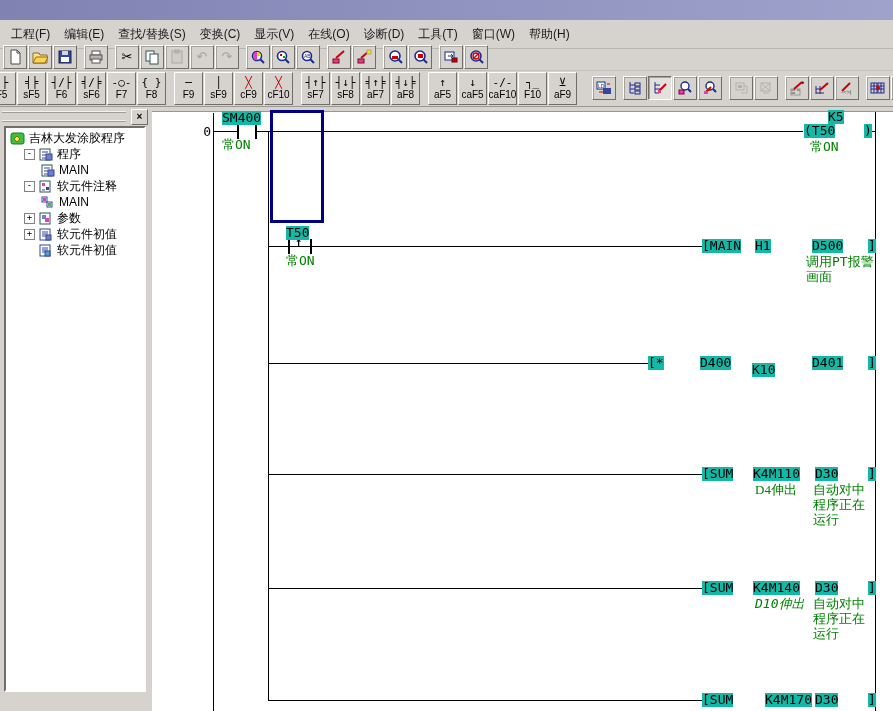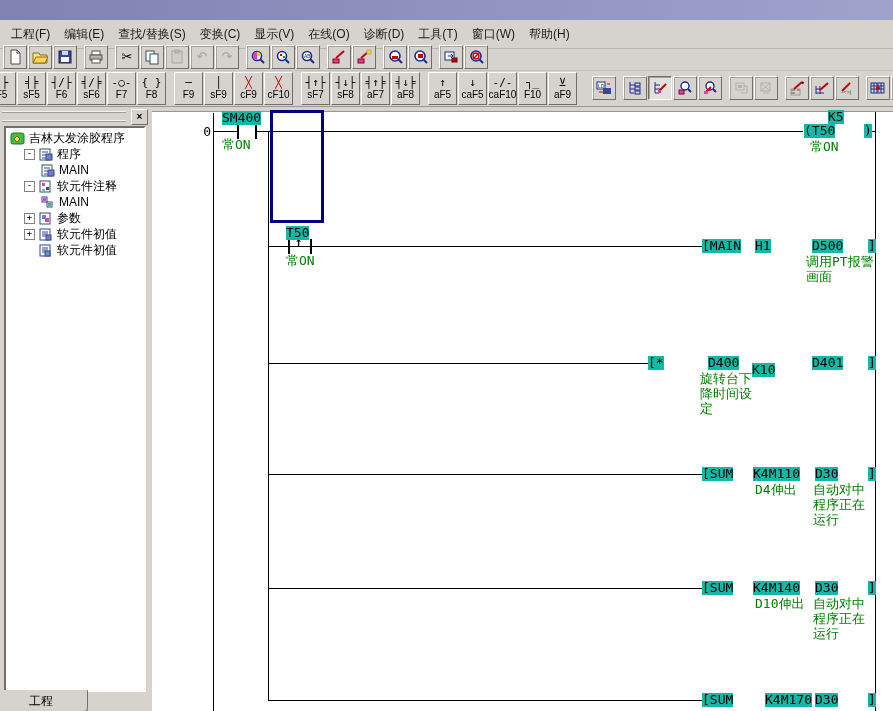--- a/index.html
+++ b/index.html
@@ -463,25 +463,20 @@
       </div>
       <div class="trow ind1">
         <span class="ticon noexp"><svg width="16" height="13">
               <rect x="2" y="1" width="10" height="11" fill="#fff" stroke="#35479c"></rect>
               <path d="M4 4h6M4 6h6M4 8h6" stroke="#35479c"></path>
               <rect x="7" y="7" width="5" height="5" fill="#4f9fd0" stroke="#35479c"></rect>
             </svg></span>
         <span>软元件初值</span>
       </div>
     </div>
-    <div class="tree-tab">
-      <div class="tab">
-          <span>工程</span>
-        </div>
-    </div>
   </div>
 
   <div class="ladder">
     <div class="topstrip"></div>
 
     <div class="vl" style="left:61px;top:6px;height:598px;"></div>
     <div class="vl" style="left:723px;top:5px;height:599px;"></div>
     <div class="vl" style="left:116px;top:24px;height:569px;"></div>
 
     <div class="stepno" style="left:39px;top:17px;width:20px;">0</div>
@@ -509,42 +504,41 @@
     <div class="cmt" style="left:134px;top:146px;">常ON</div>
     <div class="dev" style="left:550px;top:132px;">[MAIN</div>
     <div class="dev" style="left:603px;top:132px;">H1</div>
     <div class="dev" style="left:660px;top:132px;">D500</div>
     <div class="dev" style="left:716px;top:132px;">]</div>
     <div class="cmtblk" style="left:654px;top:147px;width:70px;">调用PT报警画面</div>
 
     <div class="hl" style="left:116px;top:256px;width:382px;"></div>
     <div class="hl" style="left:718px;top:256px;width:5px;"></div>
     <div class="dev" style="left:496px;top:249px;">[*</div>
-    <div class="dev" style="left:548px;top:249px;margin-left:8px;">D400</div>
+    <div class="dev" style="left:548px;top:249px;">D400</div>
     <div class="dev" style="left:600px;top:256px;">K10</div>
     <div class="dev" style="left:660px;top:249px;">D401</div>
     <div class="dev" style="left:716px;top:249px;">]</div>
-    <div class="cmtblk" style="left:548px;top:264px;width:58px;">旋转台下降时间设定</div>
 
     <div class="hl" style="left:116px;top:367px;width:436px;"></div>
     <div class="hl" style="left:718px;top:367px;width:5px;"></div>
     <div class="dev" style="left:550px;top:360px;">[SUM</div>
     <div class="dev" style="left:601px;top:360px;">K4M110</div>
     <div class="dev" style="left:663px;top:360px;">D30</div>
     <div class="dev" style="left:716px;top:360px;">]</div>
-    <div class="cmtblk" style="left:603px;top:375px;width:62px;">D4伸出</div>
+    <div class="cmtblk" style="left:603px;top:375px;width:62px;font-family:Liberation Serif, serif;">D4伸出</div>
     <div class="cmtblk" style="left:661px;top:375px;width:58px;">自动对中程序正在运行</div>
 
     <div class="hl" style="left:116px;top:481px;width:436px;"></div>
     <div class="hl" style="left:718px;top:481px;width:5px;"></div>
     <div class="dev" style="left:550px;top:474px;">[SUM</div>
     <div class="dev" style="left:601px;top:474px;">K4M140</div>
     <div class="dev" style="left:663px;top:474px;">D30</div>
     <div class="dev" style="left:716px;top:474px;">]</div>
-    <div class="cmtblk" style="left:603px;top:489px;width:68px;">D10伸出</div>
+    <div class="cmtblk" style="left:603px;top:489px;width:68px;font-style:italic;">D10伸出</div>
     <div class="cmtblk" style="left:661px;top:489px;width:58px;">自动对中程序正在运行</div>
 
     <div class="hl" style="left:116px;top:593px;width:436px;"></div>
     <div class="hl" style="left:718px;top:593px;width:5px;"></div>
     <div class="dev" style="left:550px;top:586px;">[SUM</div>
     <div class="dev" style="left:601px;top:586px;margin-left:12px;">K4M170</div>
     <div class="dev" style="left:663px;top:586px;">D30</div>
     <div class="dev" style="left:716px;top:586px;">]</div>
   </div>
 </div>

